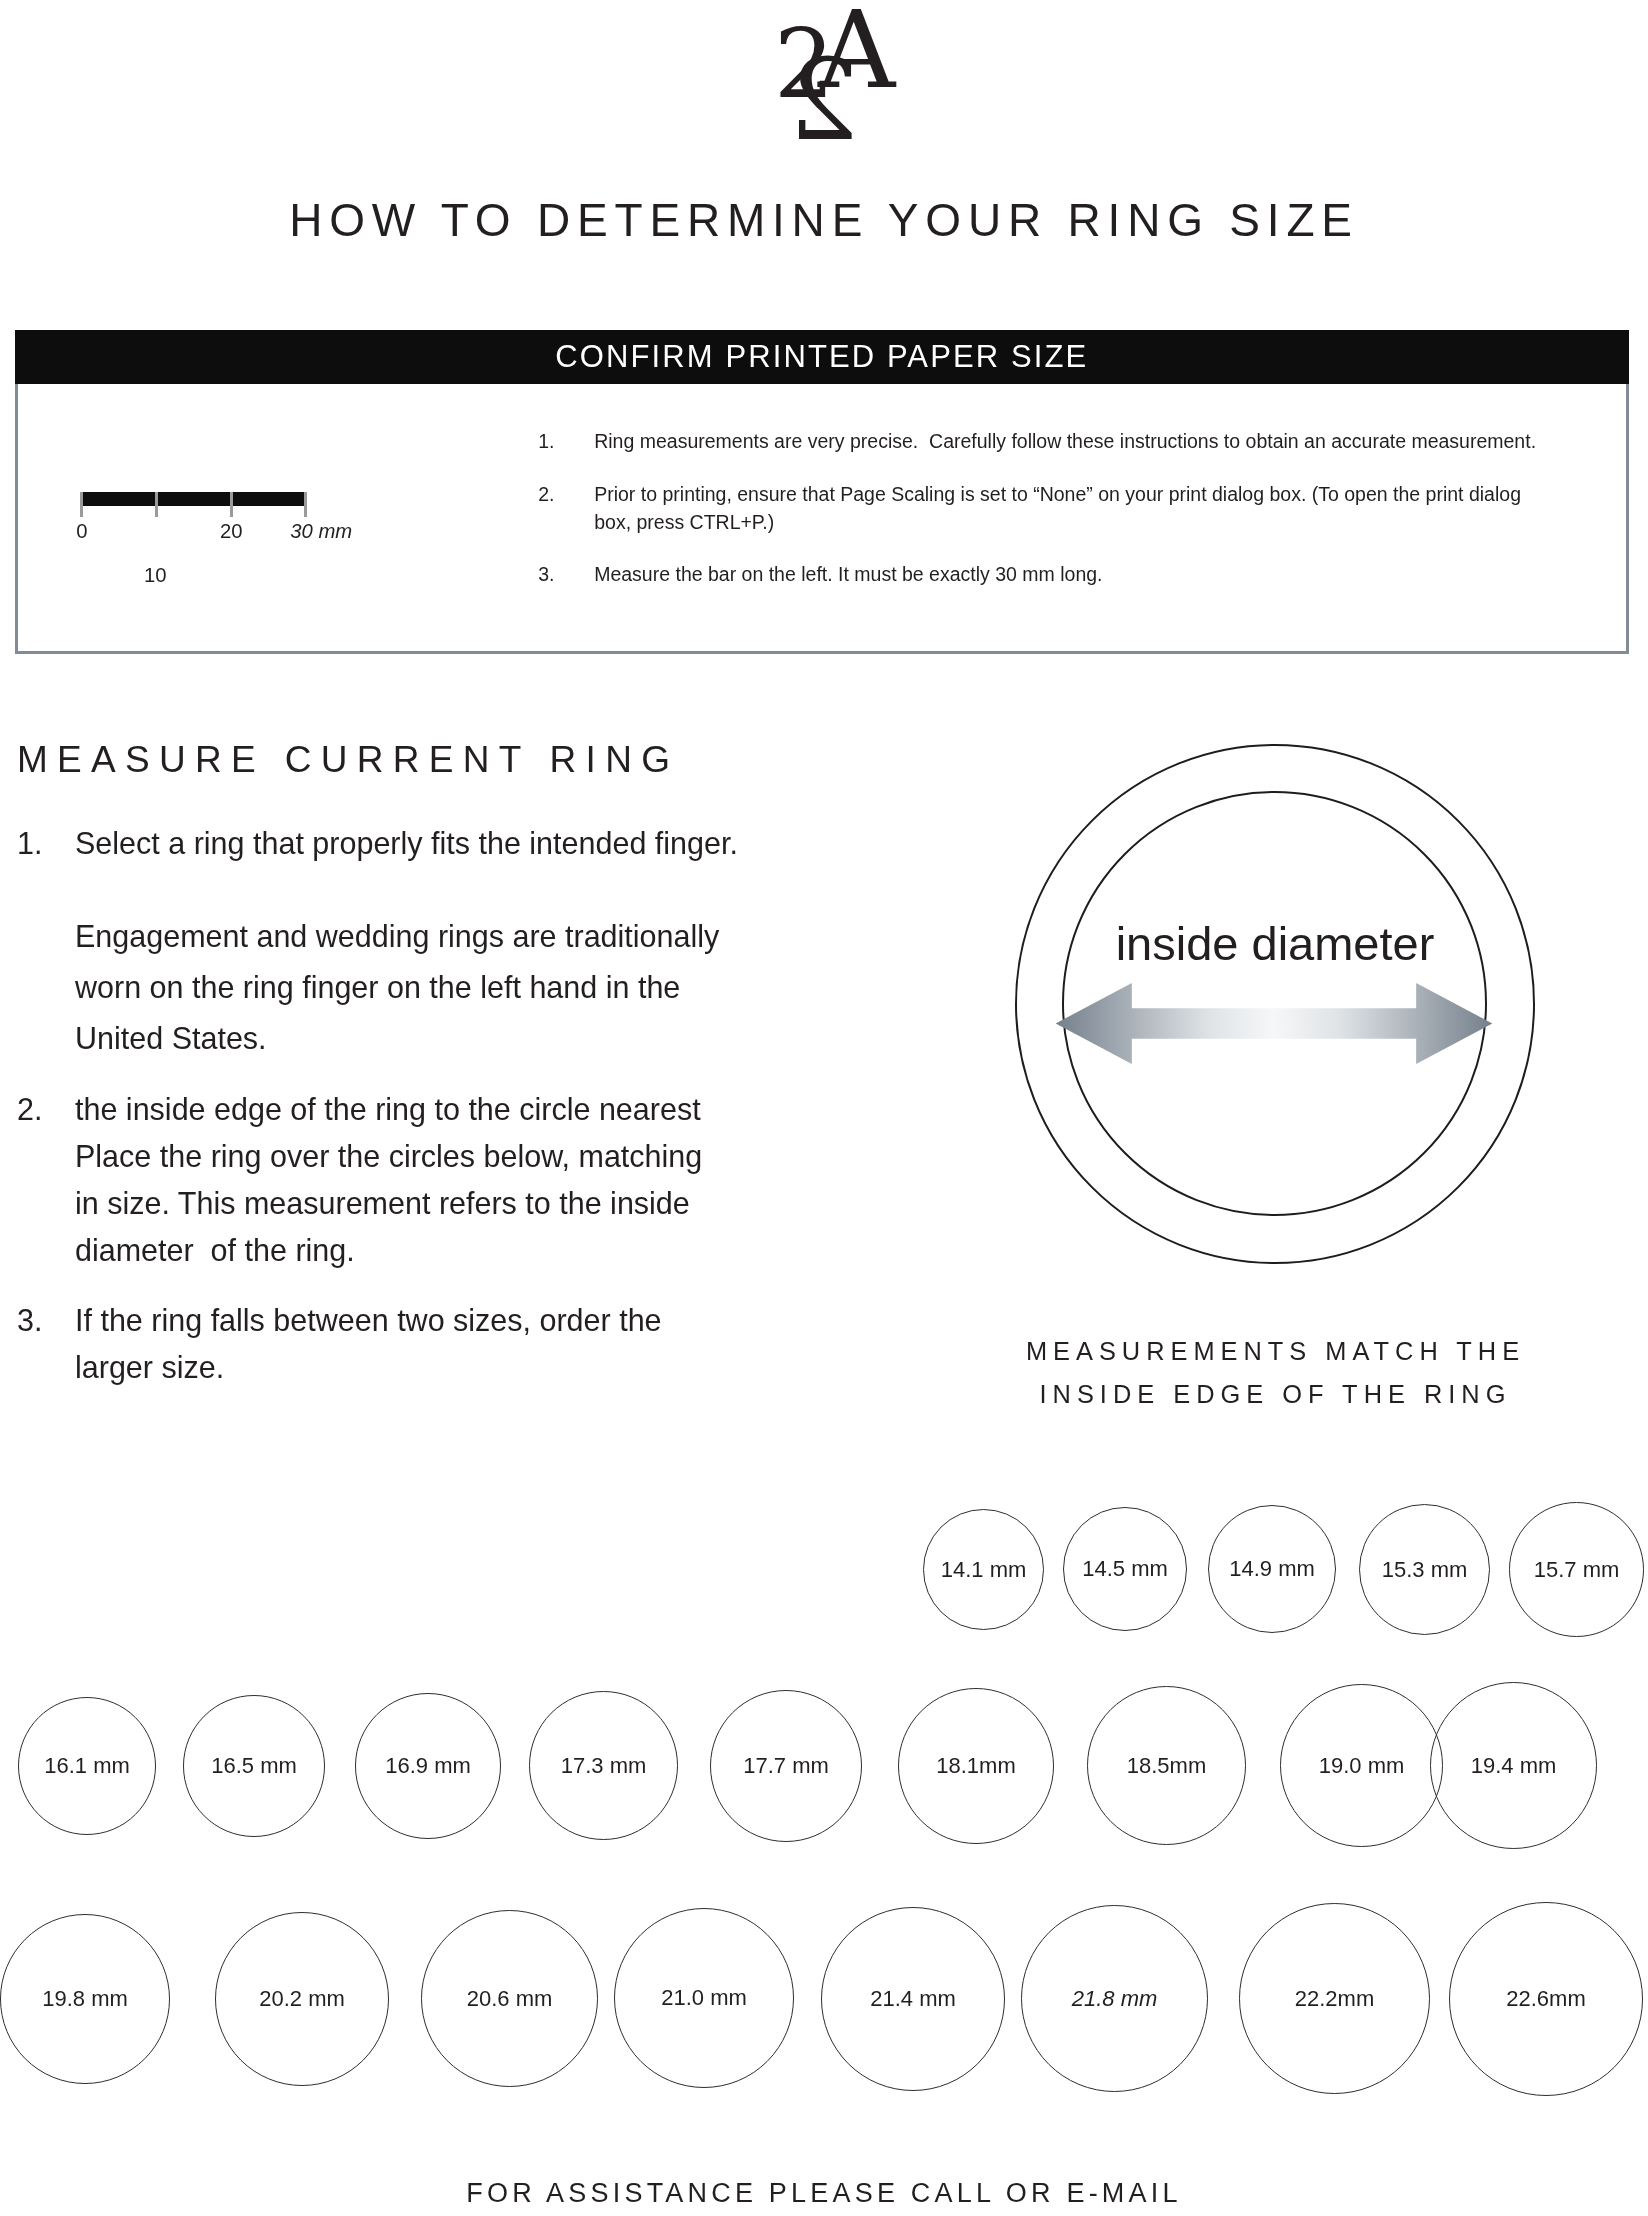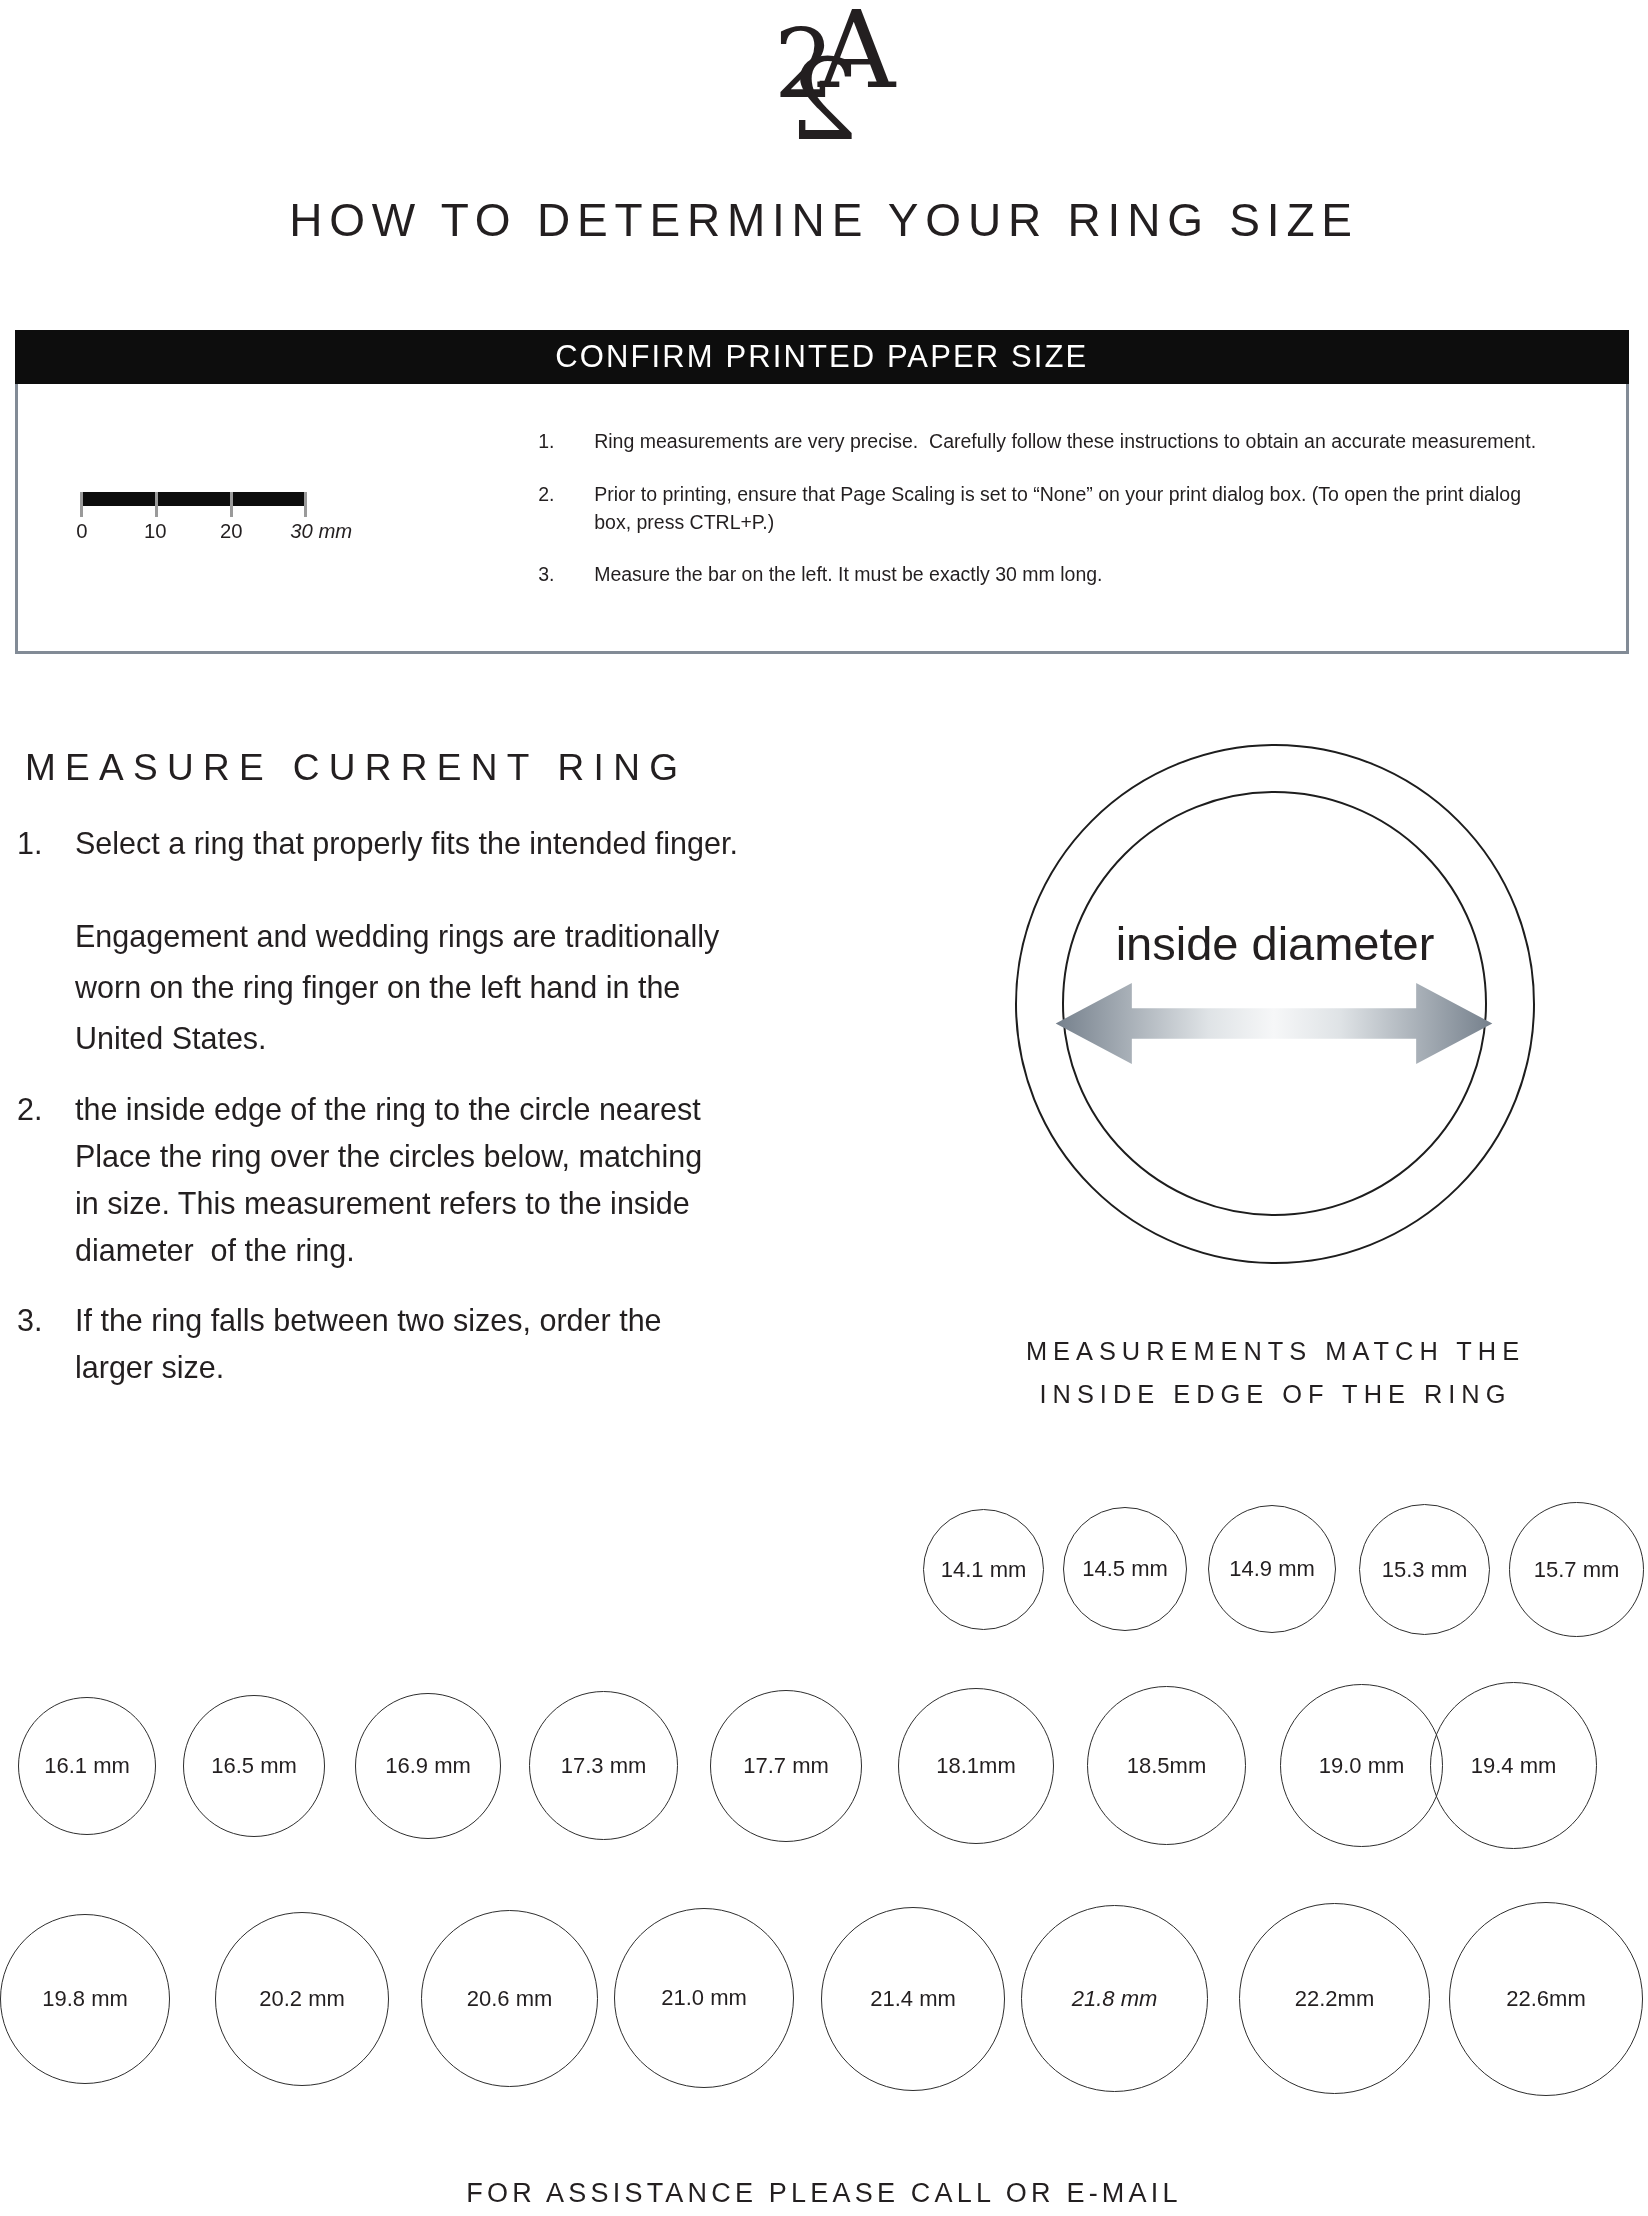--- a/index.html
+++ b/index.html
@@ -35,24 +35,24 @@
   .citem .cnum{position:absolute;left:520px;top:0;}
   .citem .clines{position:absolute;left:576px;top:0;}
   .citem1{top:94px;} .citem2{top:147px;} .citem3{top:227px;}
 
   
   .ruler{position:absolute;left:62px;top:159px;width:322px;height:85px;}
   .ruler-bar{position:absolute;left:0;top:0;width:226px;height:14.4px;background:#0d0d0d;}
   .rtick{position:absolute;top:0;width:2.5px;height:24.6px;background:#9a9a9a;}
   .rt0{left:0;} .rt1{left:75px;} .rt2{left:150px;} .rt3{left:224px;}
   .rlabel{position:absolute;top:28px;font-size:20.3px;transform:translateX(-50%);white-space:pre;}
-  .rl0{left:1.7px;} .rl1{left:75px;} .rl2{left:151px;} .rl3{left:241px;font-style:italic;}
-
-  
-  .m-heading{position:absolute;left:17px;top:739px;margin:8px;
+  .rl0{left:1.7px;} .rl1{left:75px;margin-top:44px;} .rl2{left:151px;} .rl3{left:241px;font-style:italic;}
+
+  
+  .m-heading{position:absolute;left:17px;top:739px;margin:0;
              font-size:37px;font-weight:400;letter-spacing:9.3px;}
   .mitem{position:absolute;font-size:30.5px;line-height:47px;}
   .mitem .mnum{position:absolute;left:17px;top:0;}
   .mitem .mlines{position:absolute;left:75px;top:0;}
   .mi1{top:820px;}
   .mi1b{position:absolute;left:75px;top:911px;font-size:30.5px;line-height:51px;}
   .mi2{top:1086px;}
   .mi3{top:1297px;}
   .tline{white-space:pre;}
 

